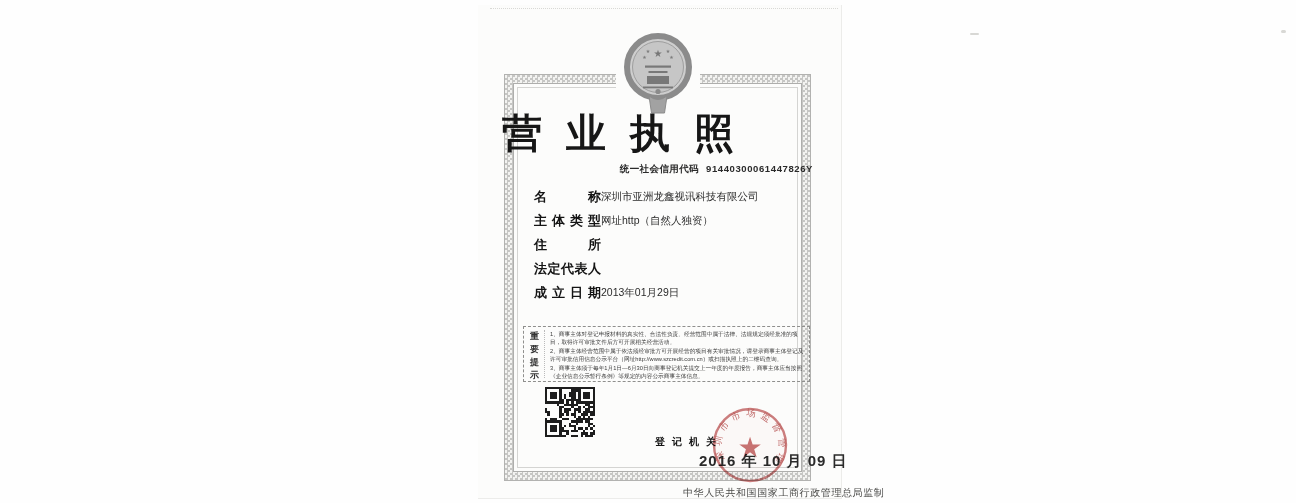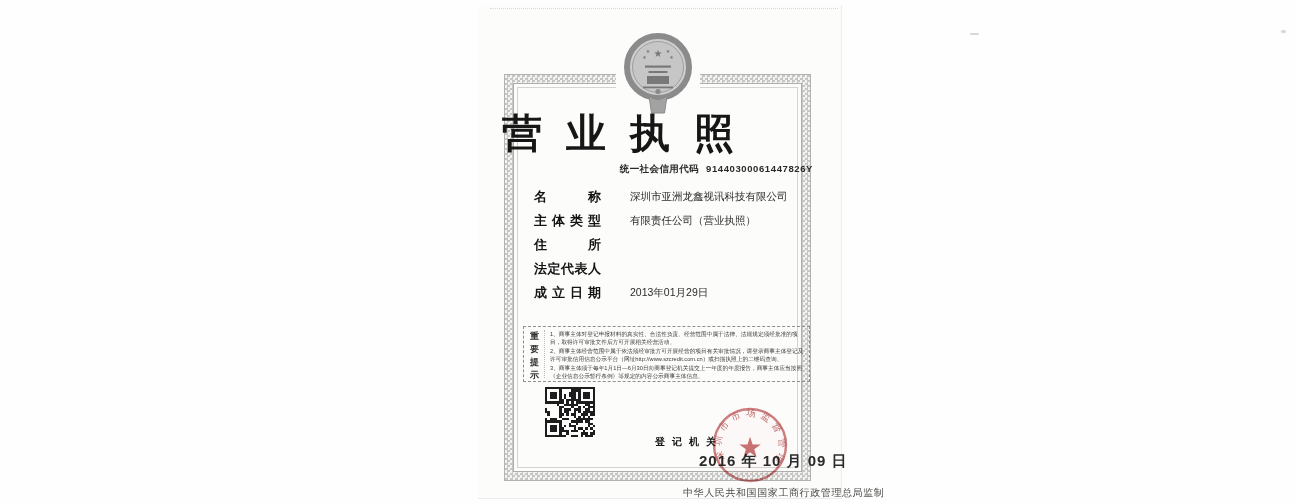--- a/index.html
+++ b/index.html
@@ -29,21 +29,21 @@
          font-size:40px;font-weight:bold;color:#161616;letter-spacing:24px;text-indent:24px;
          font-family:"Liberation Serif", serif;}
   .code-line{position:absolute;top:158px;right:28px;font-size:9.5px;font-weight:bold;color:#2a2a2a;
          letter-spacing:0.4px;white-space:nowrap;margin-left:44px;}
   .code-line .code{font-weight:bold;margin-left:4px;letter-spacing:0.6px;}
 
   .fields{position:absolute;left:56px;top:185px;width:286px;}
   .frow{display:flex;align-items:flex-start;margin-bottom:10px;}
   .flabel{width:67px;min-width:67px;display:flex;justify-content:space-between;
           font-size:13px;font-weight:bold;color:#141414;line-height:14px;}
-  .fvalue{margin-left:29px;font-size:10.5px;color:#2b2b2b;line-height:13px;width:205px;}
+  .fvalue{margin-left:0;font-size:10.5px;color:#2b2b2b;line-height:13px;width:205px;}
 
   .notice{position:absolute;left:45px;top:321px;width:287px;height:56px;box-sizing:border-box;
           border:1px dashed #8f8f8d;display:flex;padding:3px 5px 3px 3px;overflow:hidden;}
   .notice-label{width:15px;min-width:15px;display:flex;flex-direction:column;justify-content:space-around;
           align-items:center;font-size:9px;font-weight:bold;color:#333;border-right:1px dotted #bbb;
           padding-right:2px;margin-right:5px;}
   .notice-body{flex:1;font-size:5.7px;line-height:1.42;color:#3a3a3a;}
   .notice-body p{margin:0 0 1px 0;}
 
   .qr{position:absolute;left:67px;top:382px;width:50px;height:50px;}
@@ -106,21 +106,21 @@
           </div>
           <div class="fvalue">深圳市亚洲龙鑫视讯科技有限公司</div>
         </div>
         <div class="frow">
           <div class="flabel">
             <span>主</span>
             <span>体</span>
             <span>类</span>
             <span>型</span>
           </div>
-          <div class="fvalue">有限责任公司（营业执照）</div>
+          <div class="fvalue">网址http（自然人独资）</div>
         </div>
         <div class="frow">
           <div class="flabel">
             <span>住</span>
             <span>所</span>
           </div>
         </div>
         <div class="frow">
           <div class="flabel">
             <span>法</span>

